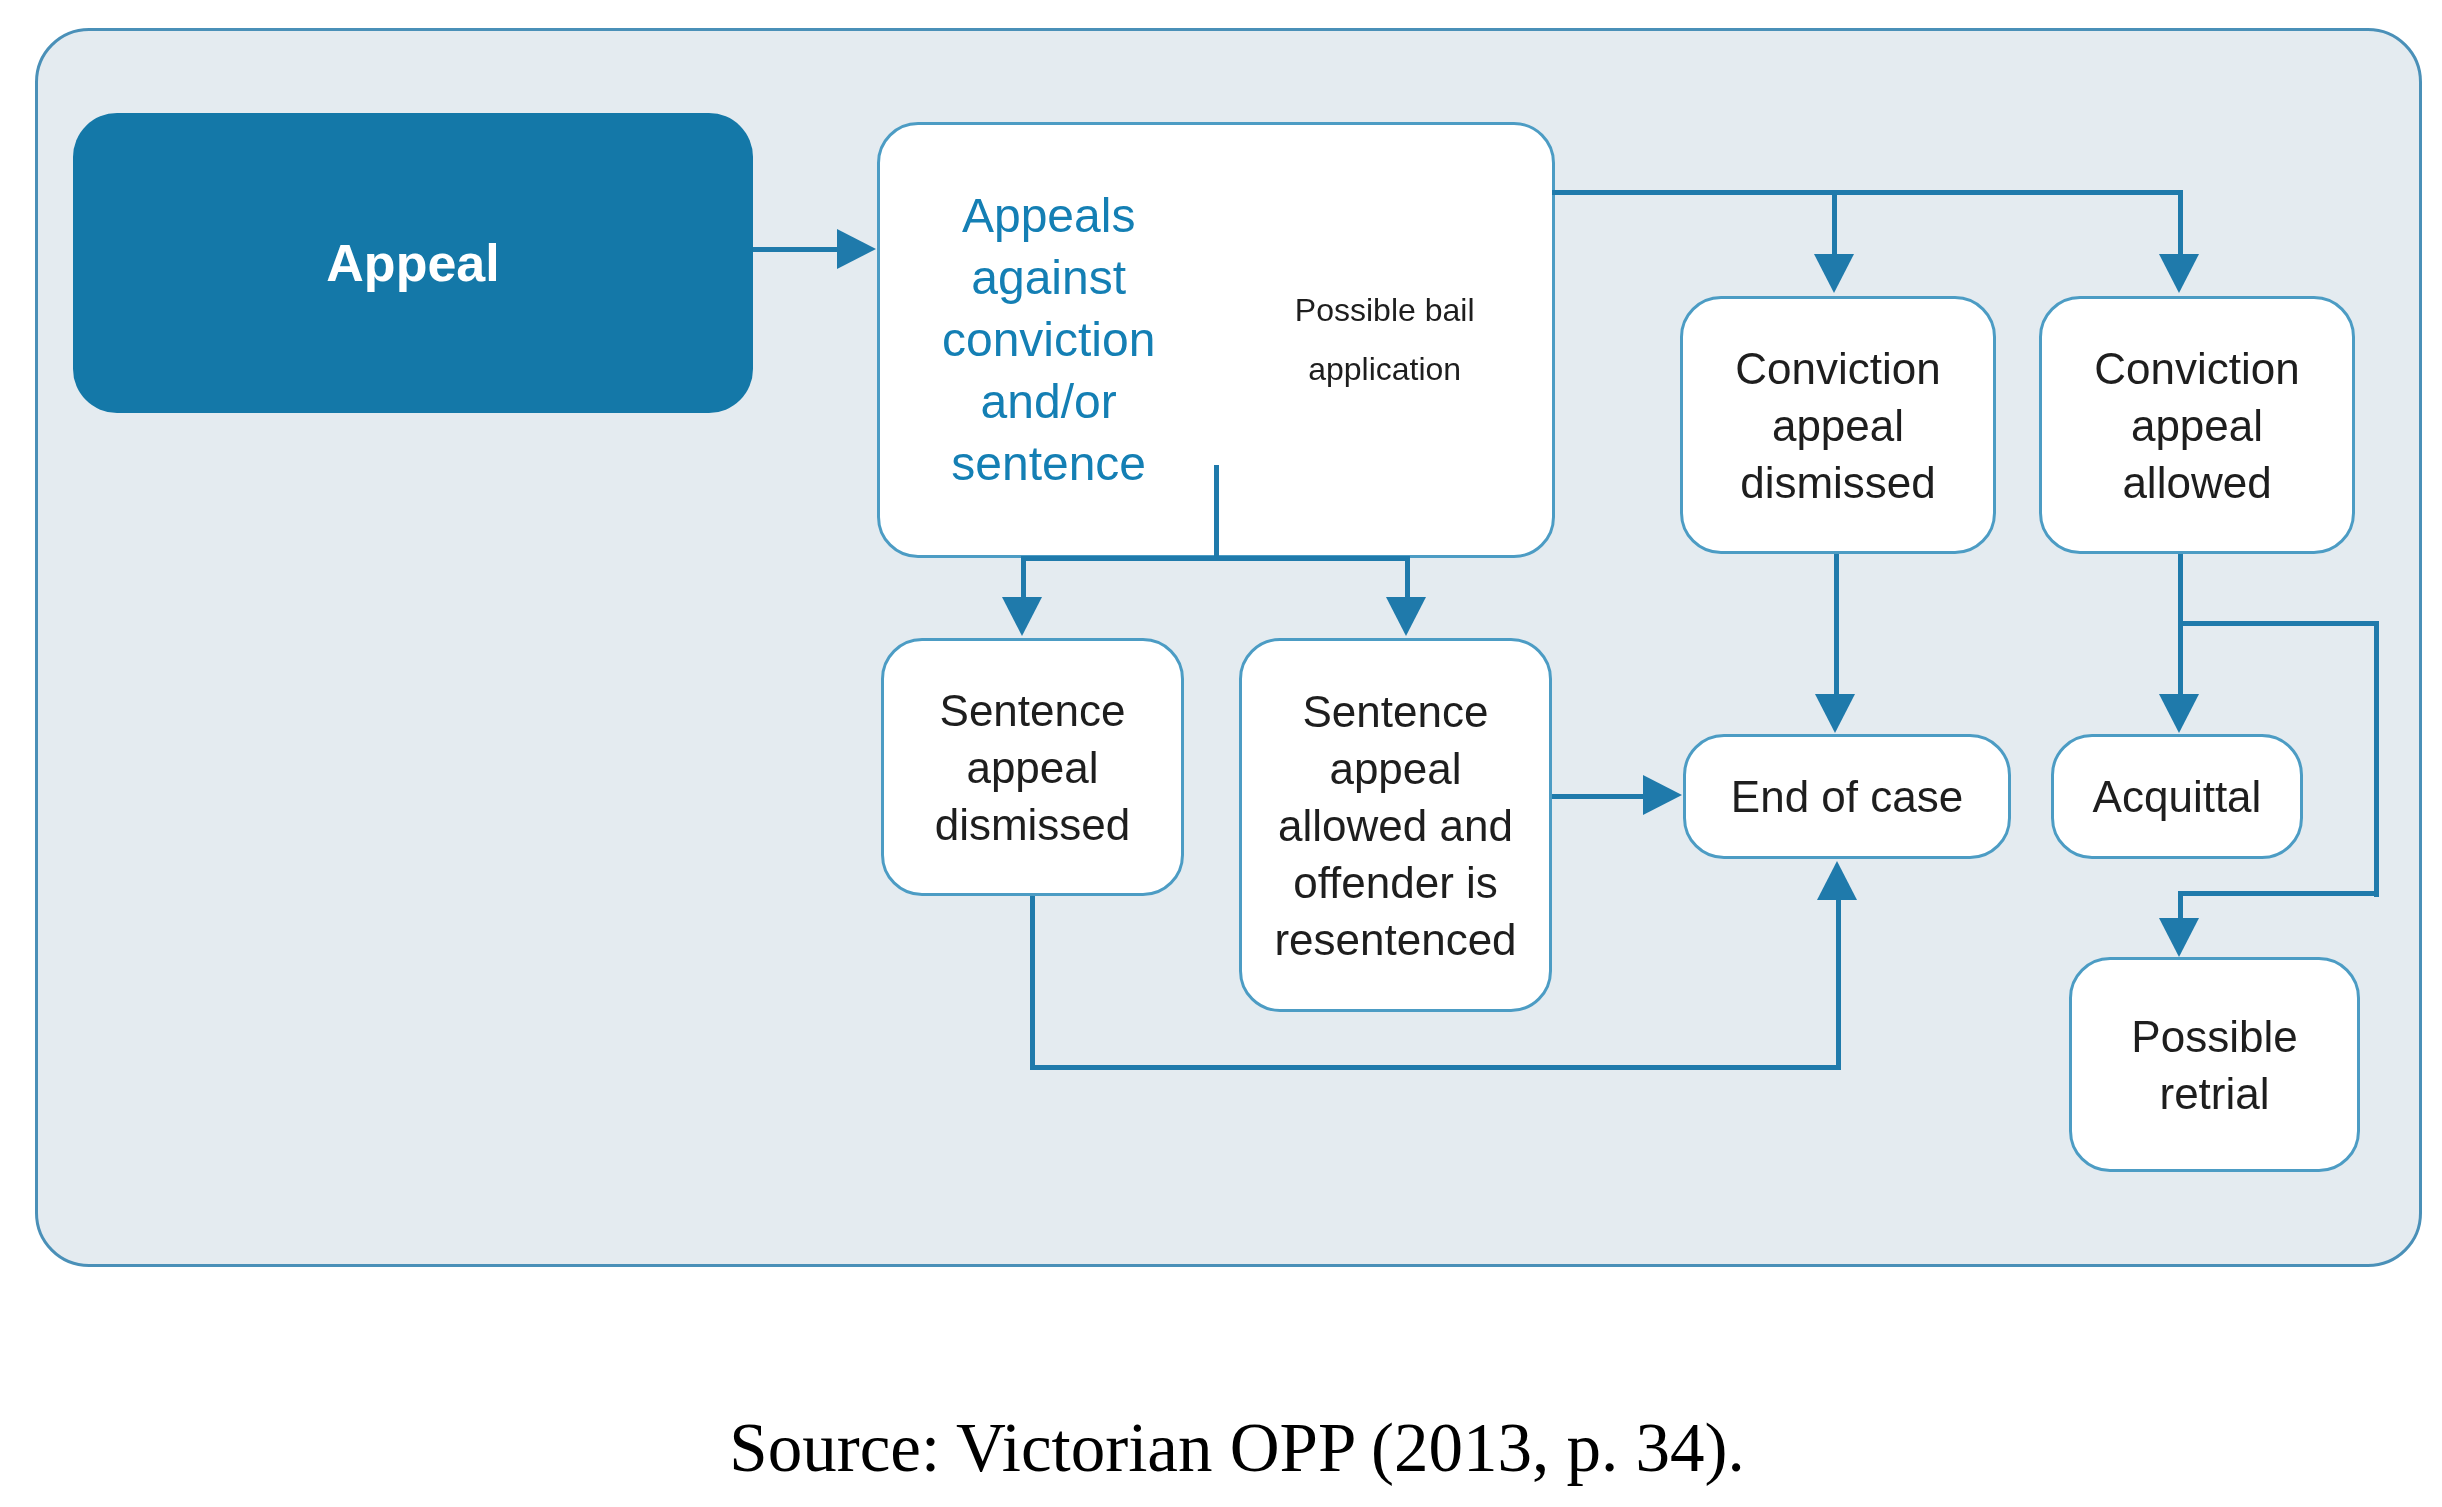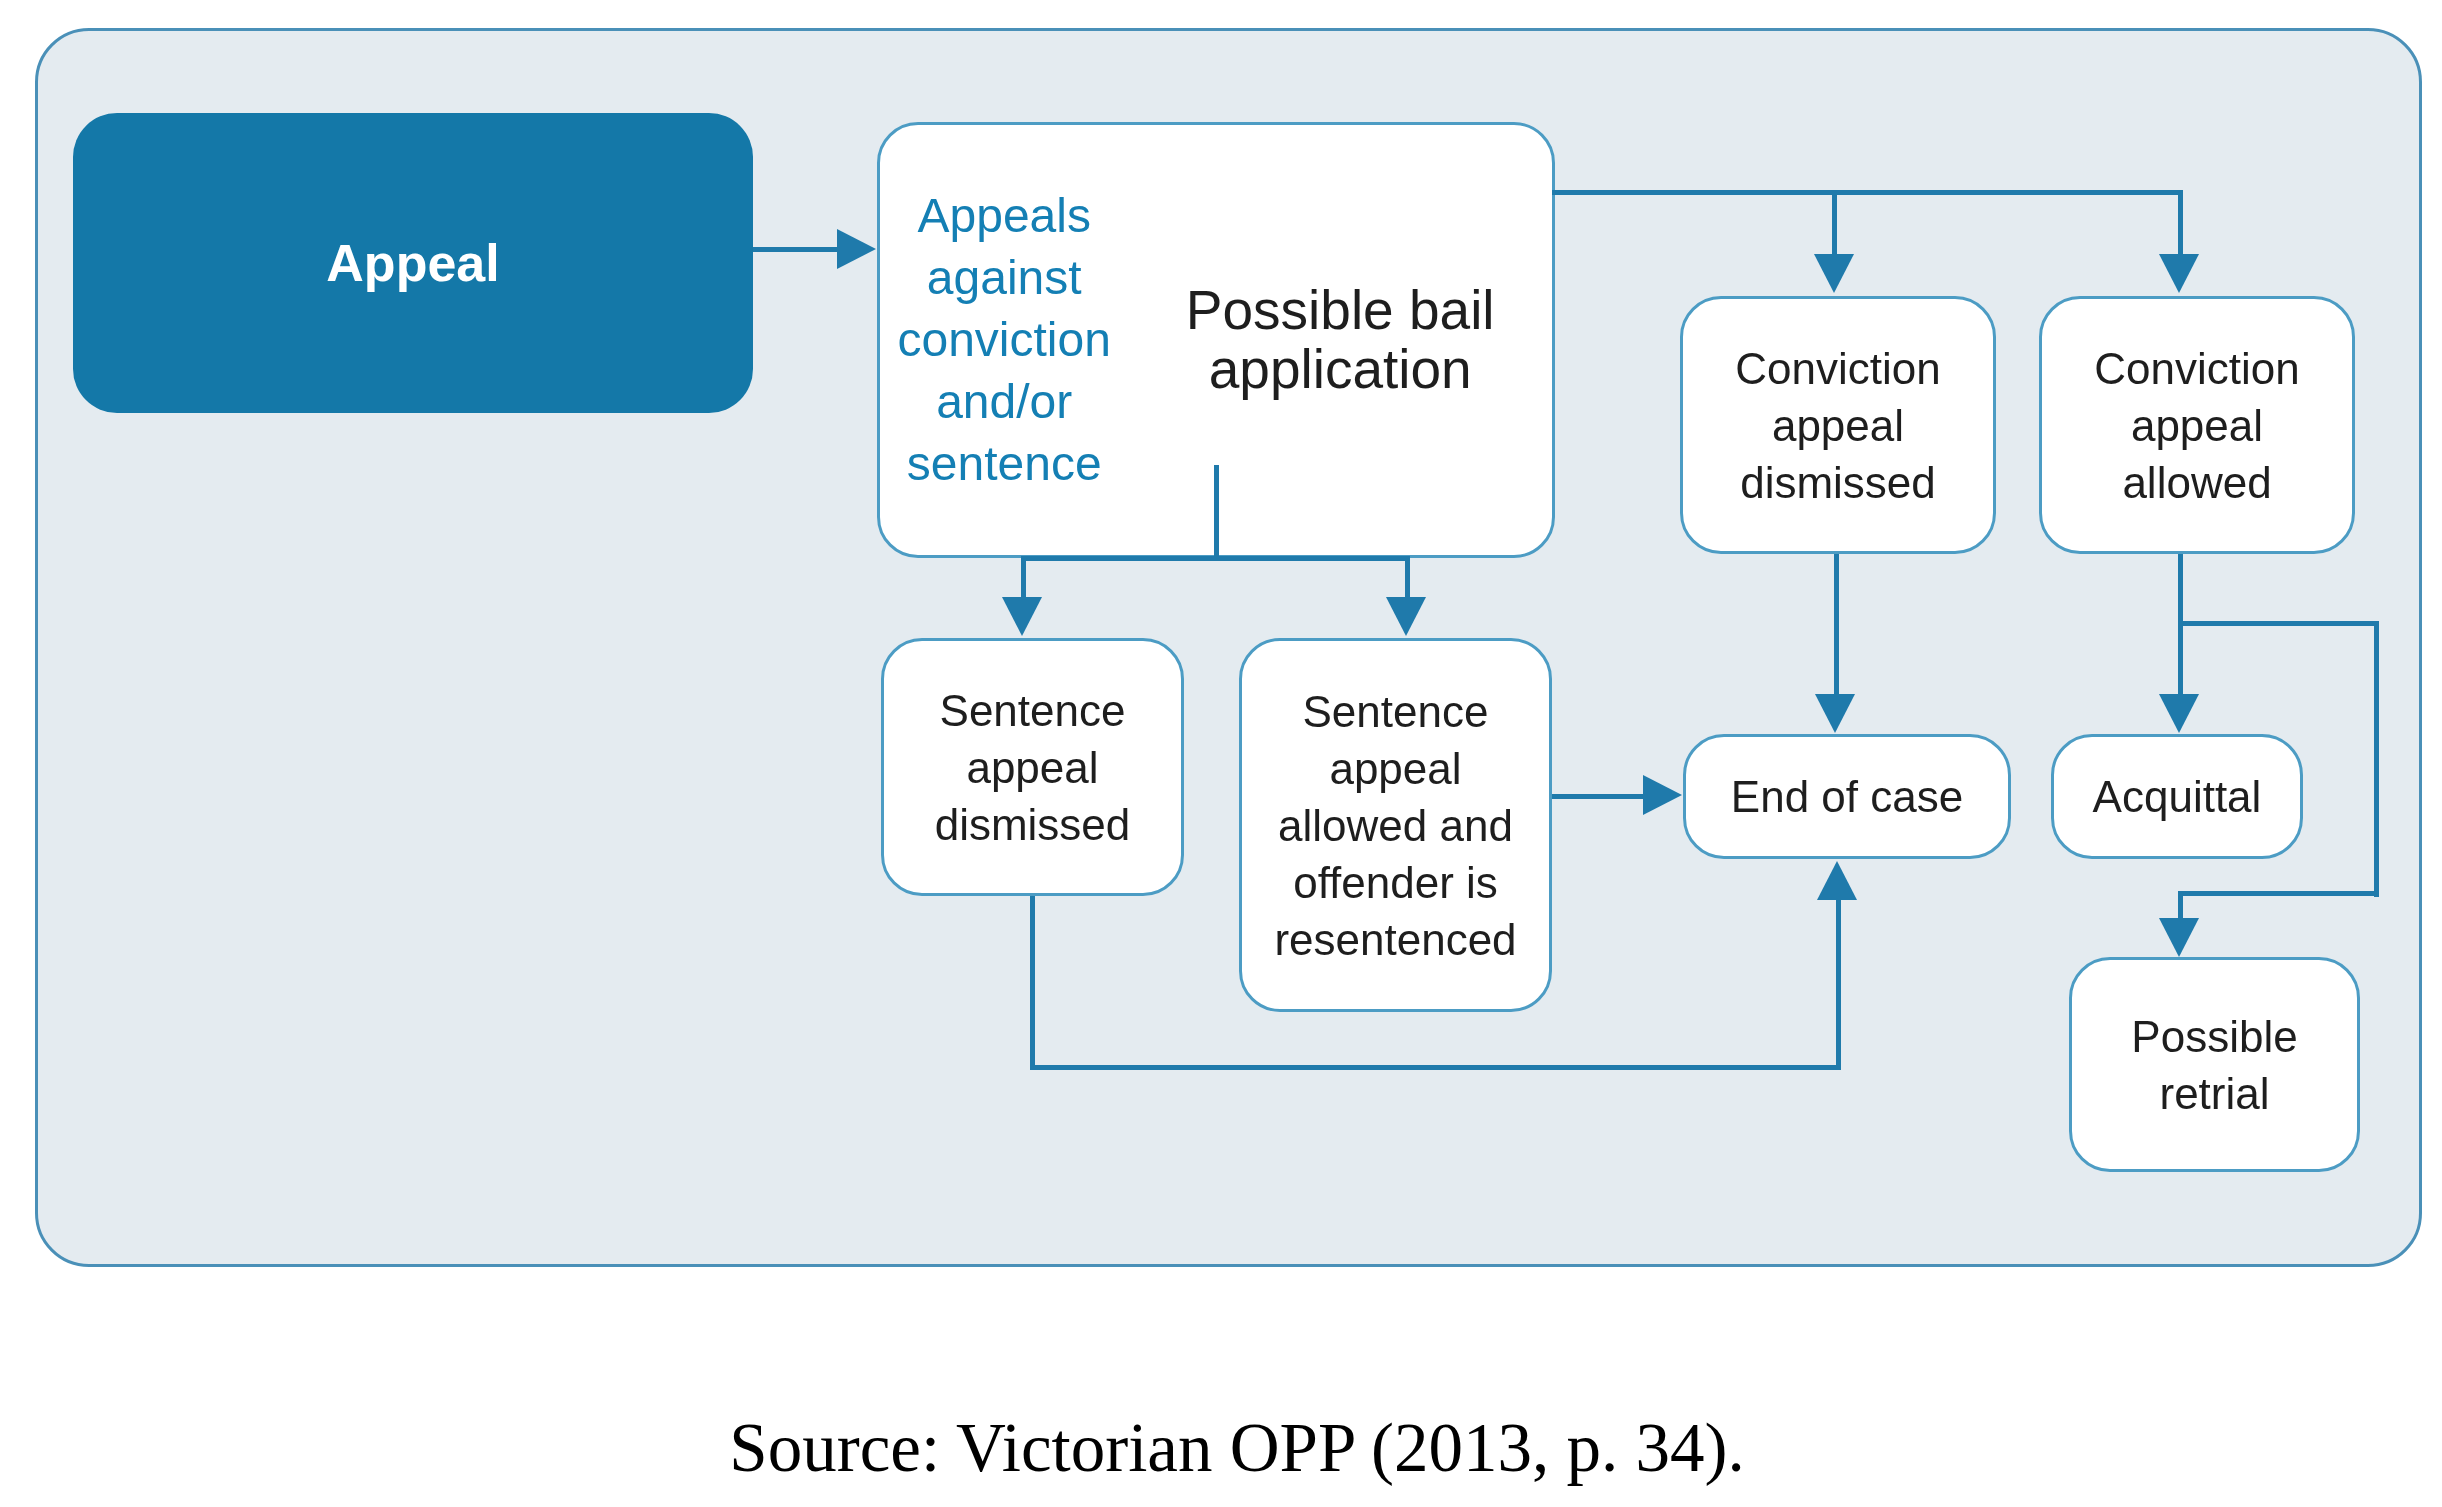--- a/index.html
+++ b/index.html
@@ -12,21 +12,21 @@
   .panel{position:absolute;left:35px;top:27.6px;width:2387px;height:1239px;
          background:var(--panel-bg);border:3px solid var(--panel-border);border-radius:54px;}
   .node{position:absolute;display:flex;align-items:center;justify-content:center;
         text-align:center;white-space:pre-line;}
   .white-node{background:#ffffff;border:3.9px solid var(--box-border);border-radius:41px;
         color:var(--dark-text);font-size:44px;line-height:57px;}
   .dark-node{background:var(--dark-box);border-radius:44px;color:#ffffff;}
   .dark-node .t1{font-weight:bold;font-size:52px;line-height:65px;}
   .dark-node .t2{font-size:49px;line-height:65px;}
   .blue-title{color:var(--blue-text);font-size:48px;line-height:62px;font-weight:normal;}
-  .black-sub{color:var(--dark-text);font-size:55px;line-height:59px;}
+  .black-sub{color:var(--dark-text);font-size:32px;line-height:59px;}
   .hline,.vline{position:absolute;background:var(--line);}
   .hline{height:4.9px;}
   .vline{width:4.9px;}
   .ar,.ad,.au{position:absolute;width:0;height:0;}
   
   .ar{border-top:20.7px solid transparent;border-bottom:20.7px solid transparent;border-left:39px solid var(--line);}
   
   .ad{border-left:20.7px solid transparent;border-right:20.7px solid transparent;border-top:39px solid var(--line);}
   
   .au{border-left:20.7px solid transparent;border-right:20.7px solid transparent;border-bottom:39px solid var(--line);}

